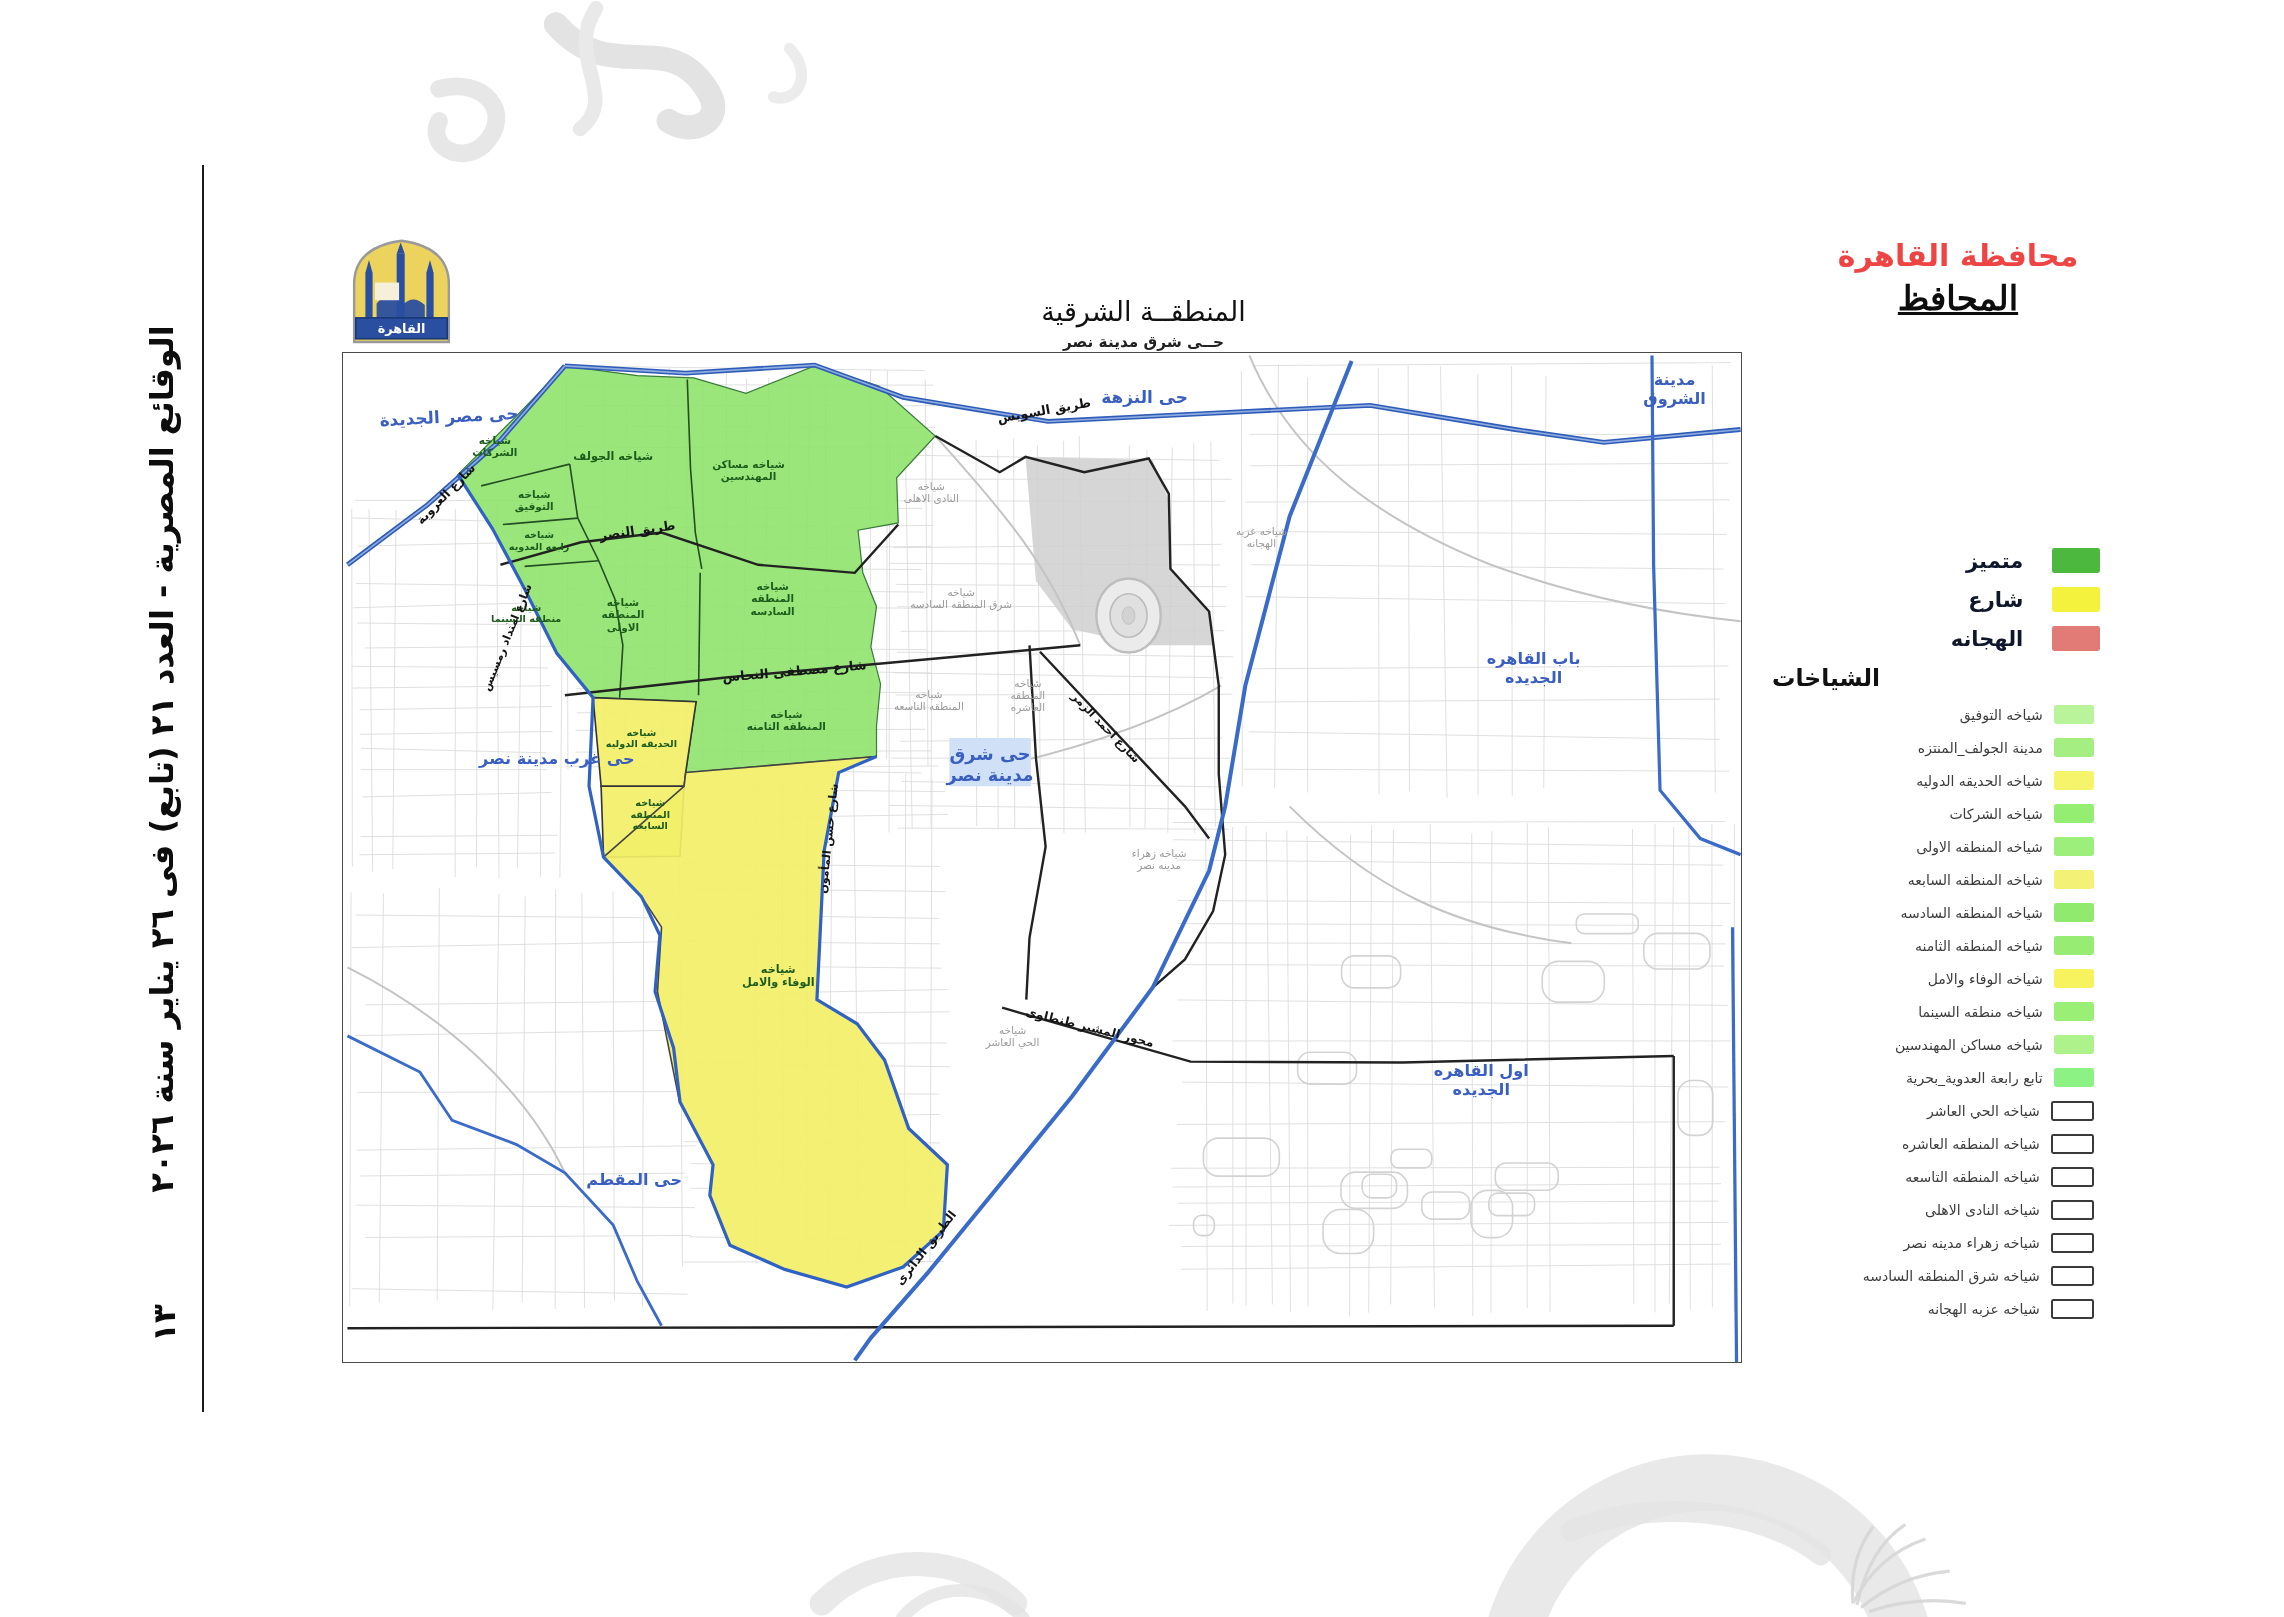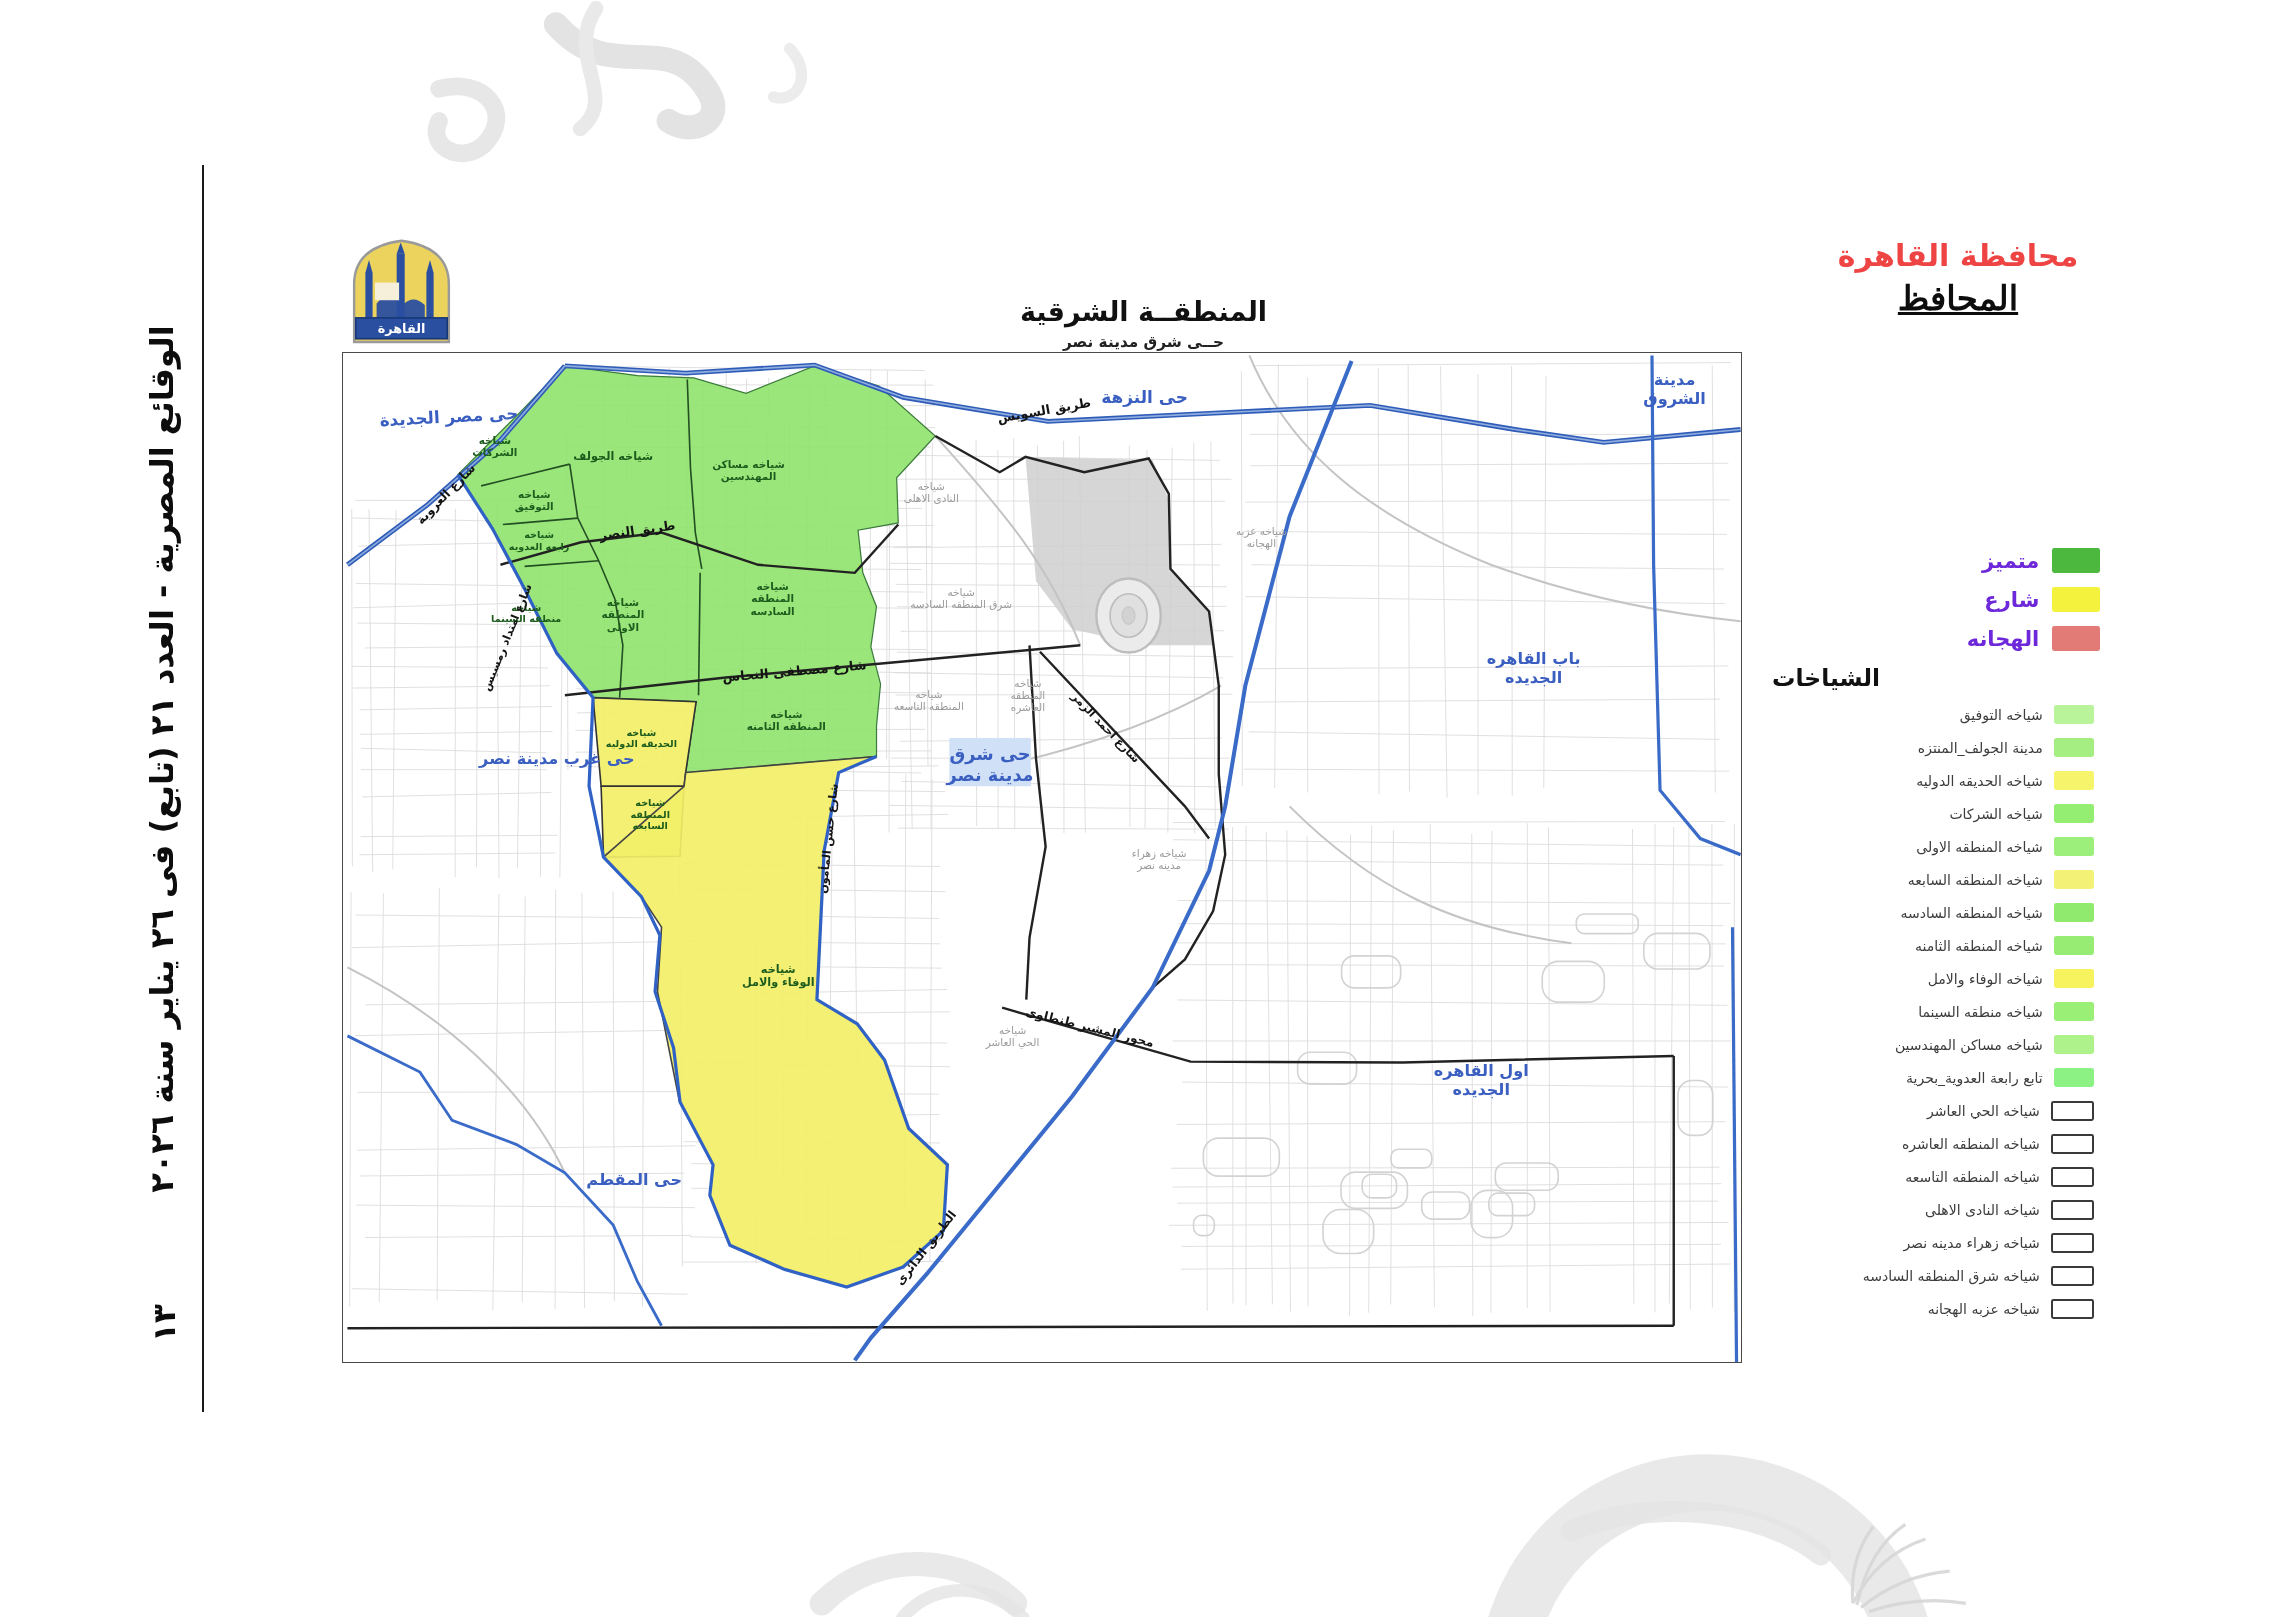--- a/index.html
+++ b/index.html
@@ -18,32 +18,32 @@
              direction:rtl;white-space:nowrap;z-index:3;}
   #side-page{left:135px;top:1302px;width:64px;height:42px;
              transform:rotate(-90deg);text-align:center;
              font-size:31px;font-weight:bold;color:#0d0d0d;z-index:3;}
 
   
   #logo{left:346px;top:236px;width:111px;height:114px;z-index:4;}
 
   
   #map-title-wrap{left:926px;top:296px;width:435px;text-align:center;direction:rtl;z-index:4;}
-  #map-title{font-size:27px;font-weight:bold;color:#111;letter-spacing:0.4px;}
+  #map-title{font-size:27px;font-weight:normal;color:#111;letter-spacing:0.4px;}
   #map-subtitle{font-size:15.3px;font-weight:bold;color:#222;margin-top:6px;}
 
   
   #org-head{left:1797px;top:238px;width:322px;text-align:center;direction:rtl;z-index:4;}
   #org-title{font-size:30px;font-weight:bold;color:#ef4444;}
   #org-subtitle{font-size:34px;font-weight:bold;color:#0d0d0d;
                 text-decoration:underline;margin-top:4.8px;font-family:Liberation Serif, serif;}
 
   #legend{left:1772px;top:541px;width:338px;z-index:4;direction:ltr;}
   .cat-row{display:flex;justify-content:flex-end;align-items:center;height:39px;}
-  .cat-label{font-size:21px;font-weight:bold;color:#6d28d9;direction:rtl;margin-right:13px;}
+  .cat-label{font-size:21px;font-weight:bold;color:#0f172a;direction:rtl;margin-right:29px;}
   .cat-swatch{width:48px;height:25px;border-radius:2.4px;margin-right:9.7px;}
   #legend-heading{text-align:left;padding-right:56px;font-size:23.4px;font-weight:bold;
                   color:#111;height:40px;line-height:40px;direction:rtl;}
   .item-row{display:flex;justify-content:flex-end;align-items:center;height:33px;}
   .item-label{font-size:14px;color:#3c3c3c;direction:rtl;margin-right:11.3px;}
   .item-swatch{width:40px;height:18.5px;border-radius:2.4px;margin-right:16px;}
   .item-swatch.white{background:#fff;border:2.4px solid #3a3a3a;width:39px;height:16px;}
 
   
   #map-frame{left:342px;top:352px;width:1398px;height:1009px;

